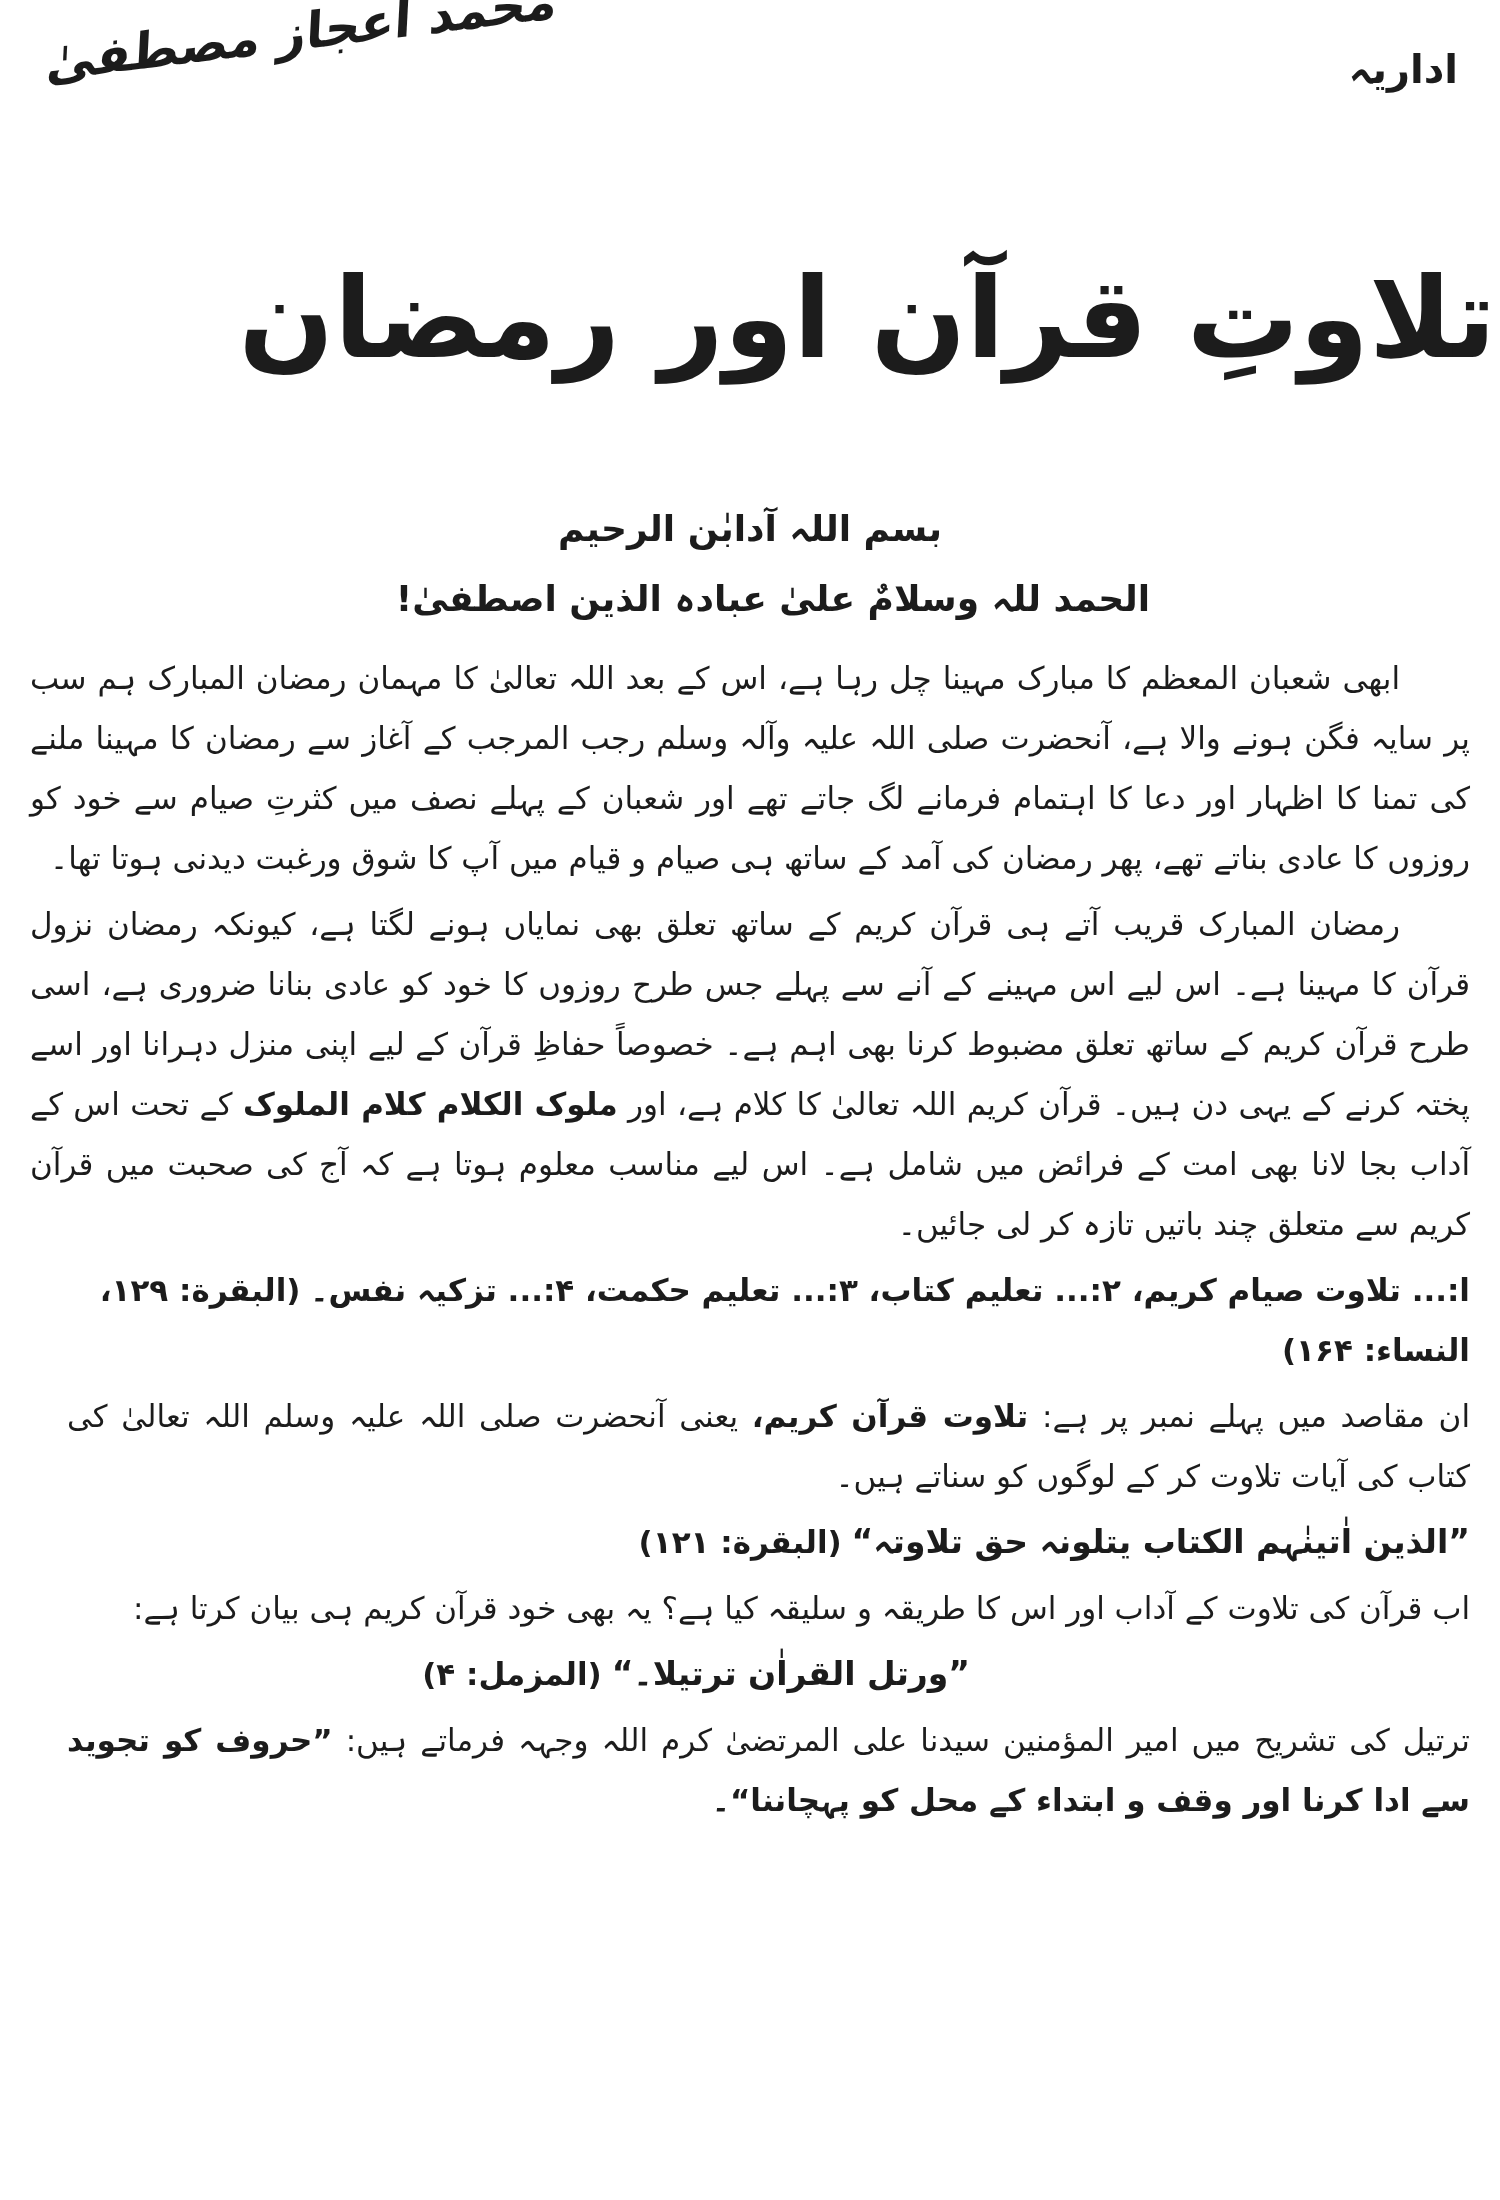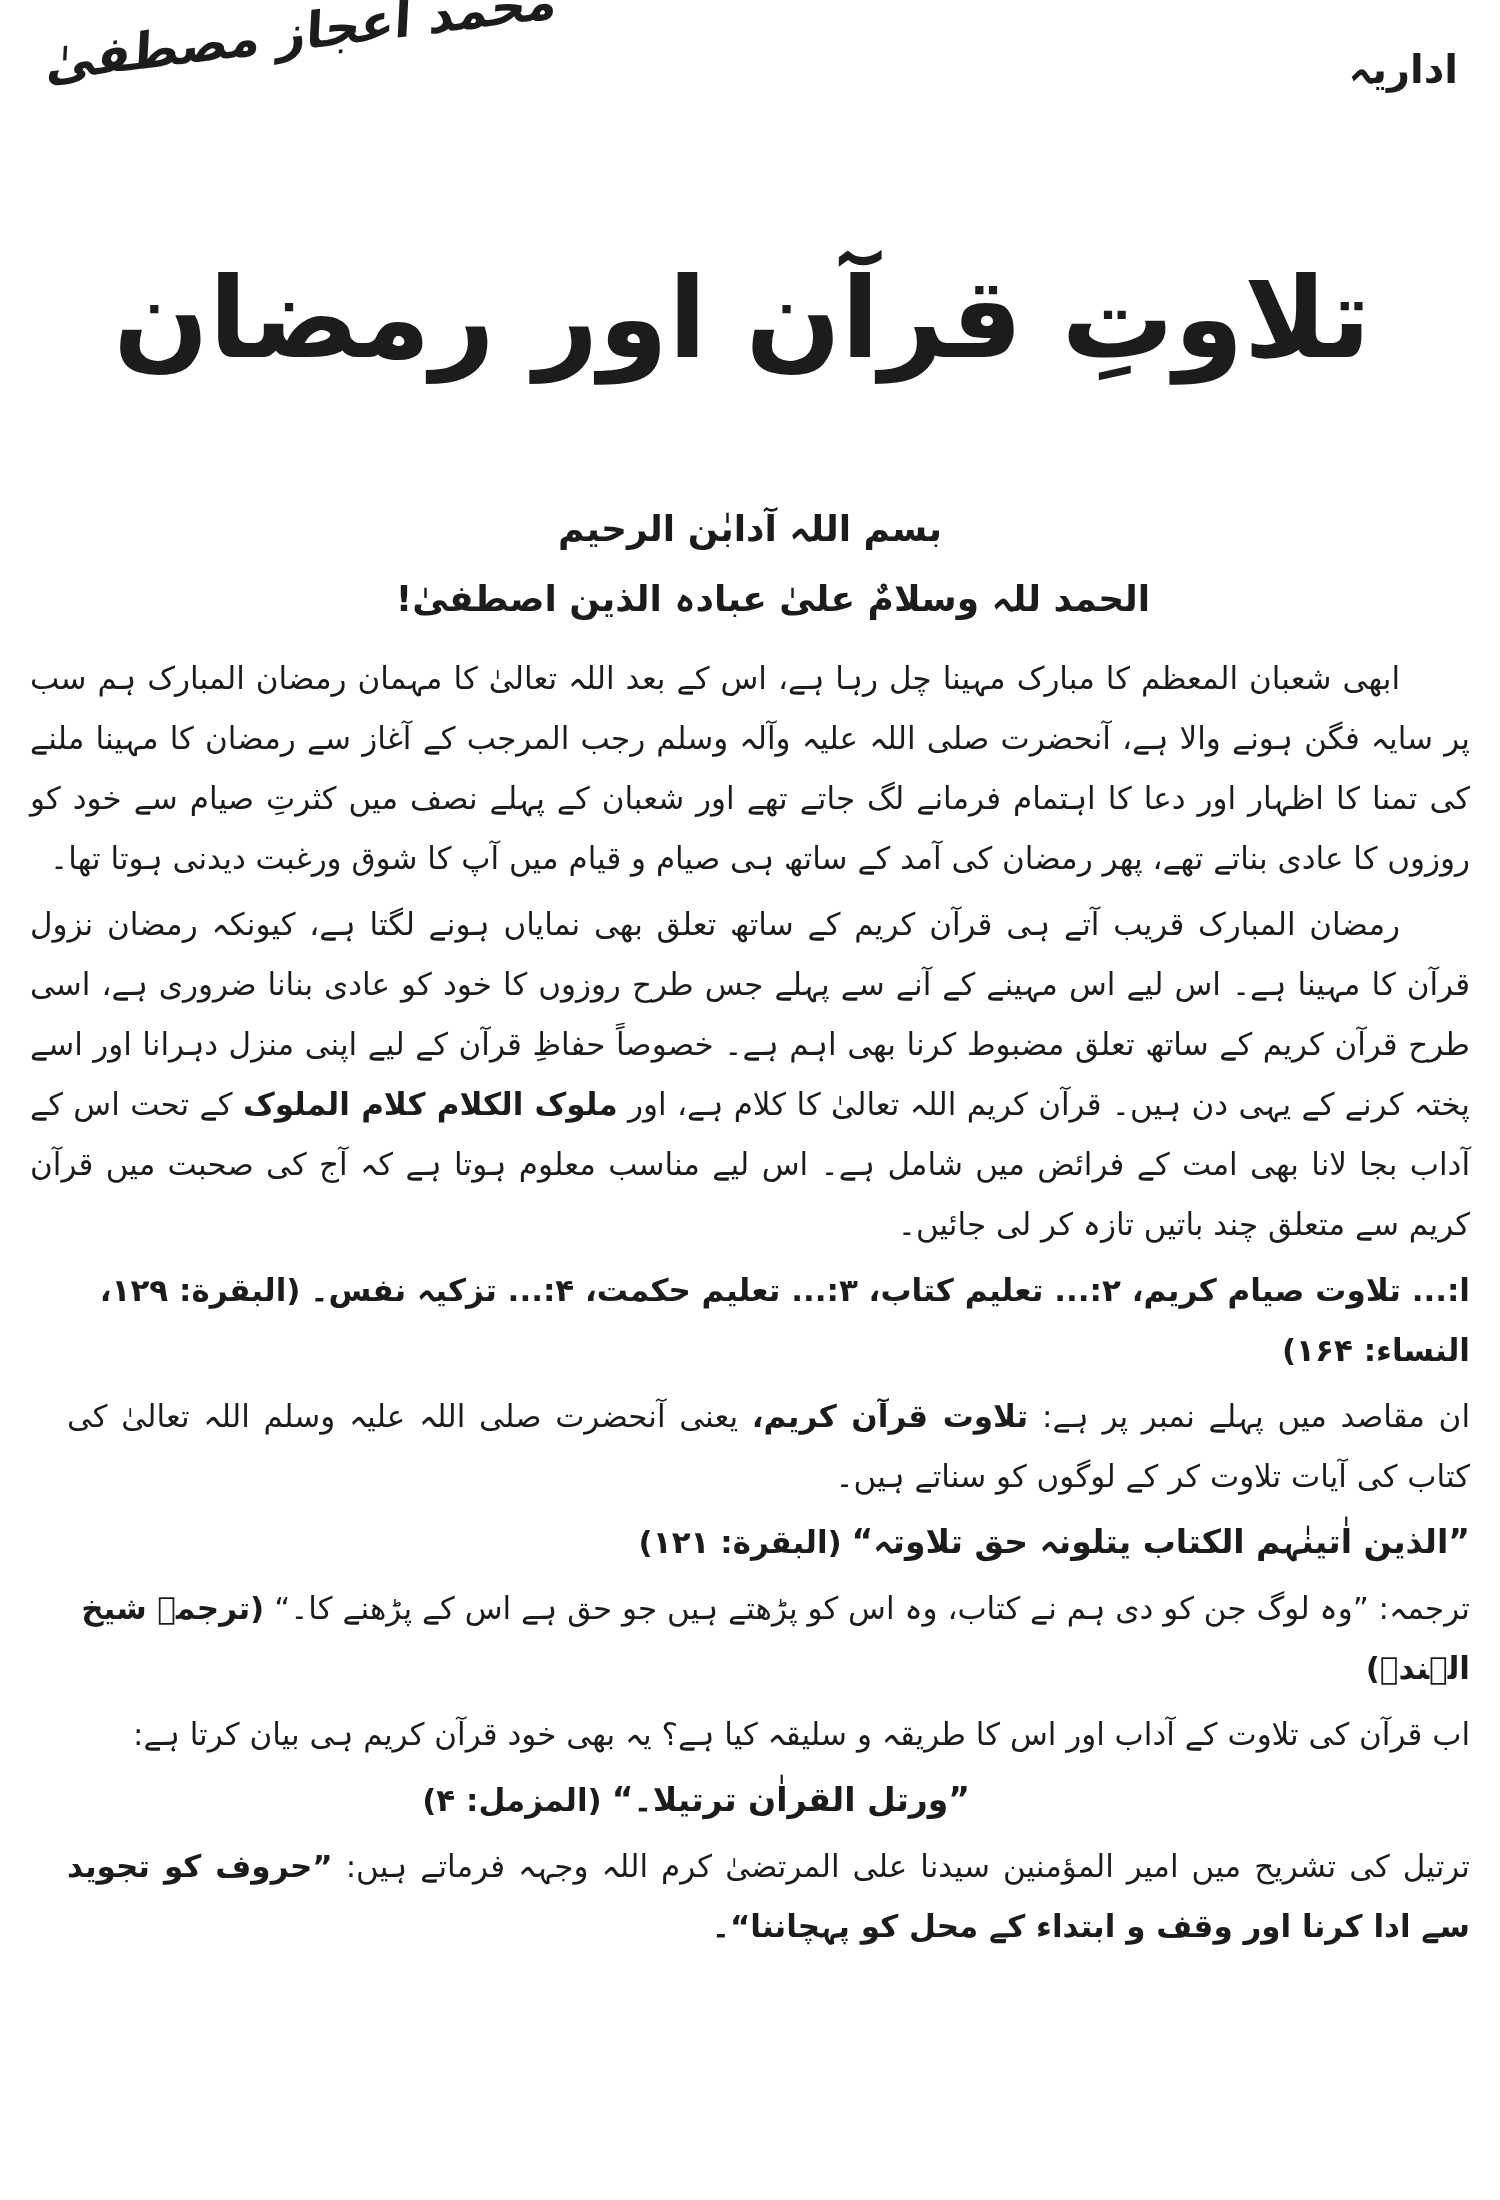--- a/index.html
+++ b/index.html
@@ -24,22 +24,21 @@
   }
   .signature{
     position:absolute;top:34px;left:48px;
     font-size:50px;font-weight:bold;
     transform:rotate(-7deg) skewX(-10deg);
     transform-origin:left top;
     white-space:nowrap;
   }
   
   .title{
-    position:absolute;top:248px;right:16px;left:0;
-    text-align:center;
+    position:absolute;top:248px;right:4px;left:0;
     font-size:112px;font-weight:bold;
     line-height:1.25;
     white-space:nowrap;
   }
   .basmala{
     position:absolute;top:508px;right:0;left:0;
     text-align:center;
     font-size:36px;font-weight:bold;
   }
   .hamd{
@@ -84,21 +83,20 @@
     <p class="para"><span>رمضان المبارک قریب آتے ہی قرآن کریم کے ساتھ تعلق بھی نمایاں ہونے لگتا ہے، کیونکہ رمضان نزول قرآن کا مہینا ہے۔ اس لیے اس مہینے کے آنے سے پہلے جس طرح روزوں کا خود کو عادی بنانا ضروری ہے، اسی طرح قرآن کریم کے ساتھ تعلق مضبوط کرنا بھی اہم ہے۔ خصوصاً حفاظِ قرآن کے لیے اپنی منزل دہرانا اور اسے پختہ کرنے کے یہی دن ہیں۔ قرآن کریم اللہ تعالیٰ کا کلام ہے، اور </span><span class="bold">ملوک الکلام کلام الملوک</span><span> کے تحت اس کے آداب بجا لانا بھی امت کے فرائض میں شامل ہے۔ اس لیے مناسب معلوم ہوتا ہے کہ آج کی صحبت میں قرآن کریم سے متعلق چند باتیں تازہ کر لی جائیں۔</span></p>
 
 
     <div class="line"><span class="objectives">ا:... تلاوت صیام کریم، ۲:... تعلیم کتاب، ۳:... تعلیم حکمت، ۴:... تزکیہ نفس۔</span> <span class="bold">(البقرة: ۱۲۹، النساء: ۱۶۴)</span></div>
 
     <p class="para no-indent"><span>ان مقاصد میں پہلے نمبر پر ہے: </span><span class="bold">تلاوت قرآن کریم،</span><span> یعنی آنحضرت صلی اللہ علیہ وسلم اللہ تعالیٰ کی کتاب کی آیات تلاوت کر کے لوگوں کو سناتے ہیں۔</span></p>
 
 
     <div class="line"><span class="quote">”الذین اٰتینٰہم الکتاب یتلونہ حق تلاوتہ“</span> <span class="bold">(البقرة: ۱۲۱)</span></div>
 
-    <div class="line"><span>ترجمہ: ”وہ لوگ جن کو دی ہم نے کتاب، وہ اس کو پڑھتے ہیں جو حق ہے اس کے پڑھنے کا۔“</span> <span class="bold">(ترجمہ شیخ الہندؒ)</span></div>
 
     <div class="line">اب قرآن کی تلاوت کے آداب اور اس کا طریقہ و سلیقہ کیا ہے؟ یہ بھی خود قرآن کریم ہی بیان کرتا ہے:</div>
 
     <div class="line indent-quote2"><span class="quote">”ورتل القراٰن ترتیلا۔“</span> <span class="bold">(المزمل: ۴)</span></div>
 
 
     <p class="para no-indent"><span>ترتیل کی تشریح میں امیر المؤمنین سیدنا علی المرتضیٰ کرم اللہ وجہہ فرماتے ہیں: </span><span class="bold">”حروف کو تجوید سے ادا کرنا اور وقف و ابتداء کے محل کو پہچاننا“۔</span></p>
 
   </div>
 

